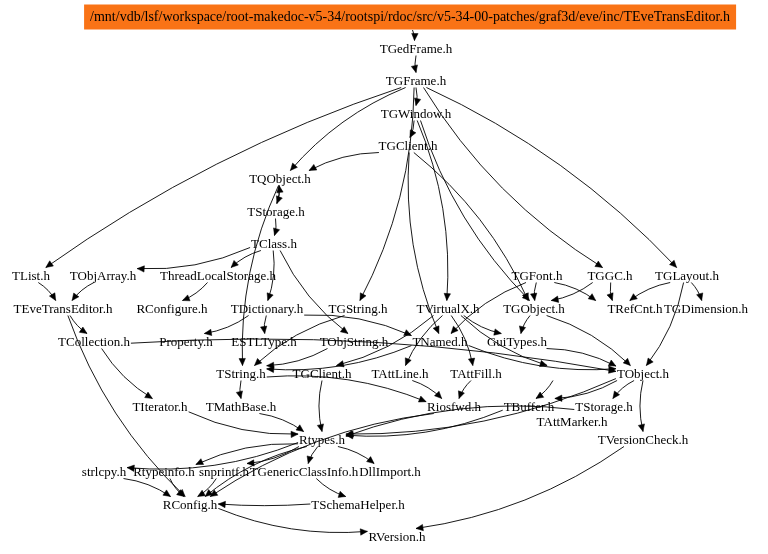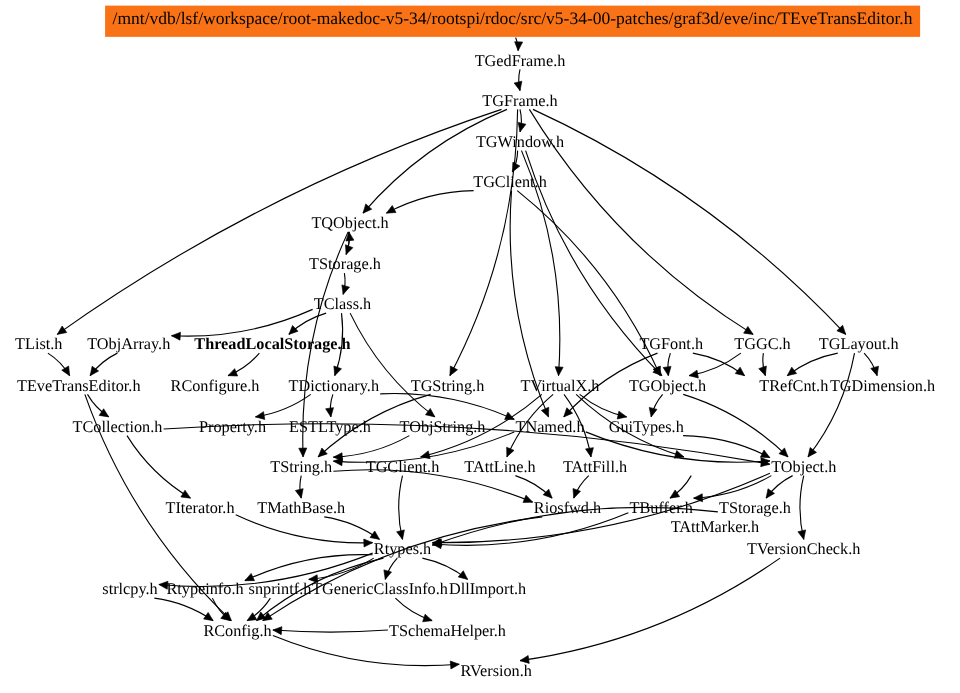--- a/index.html
+++ b/index.html
@@ -187,21 +187,21 @@
   <div class="node root" style="left:410px; top:17px;">/mnt/vdb/lsf/workspace/root-makedoc-v5-34/rootspi/rdoc/src/v5-34-00-patches/graf3d/eve/inc/TEveTransEditor.h</div>
   <div class="node" style="left:416px; top:48px;">TGedFrame.h</div>
   <div class="node" style="left:416px; top:80px;">TGFrame.h</div>
   <div class="node" style="left:416px; top:113px;">TGWindow.h</div>
   <div class="node" style="left:408px; top:145px;">TGClient.h</div>
   <div class="node" style="left:280px; top:178px;">TQObject.h</div>
   <div class="node" style="left:276px; top:211px;">TStorage.h</div>
   <div class="node" style="left:274px; top:243px;">TClass.h</div>
   <div class="node" style="left:31px; top:275px;">TList.h</div>
   <div class="node" style="left:103px; top:275px;">TObjArray.h</div>
-  <div class="node" style="left:218px; top:275px;font-weight:bold;">ThreadLocalStorage.h</div>
+  <div class="node" style="left:218px; top:275px;">ThreadLocalStorage.h</div>
   <div class="node" style="left:63px; top:308px;">TEveTransEditor.h</div>
   <div class="node" style="left:172px; top:308px;">RConfigure.h</div>
   <div class="node" style="left:267px; top:308px;">TDictionary.h</div>
   <div class="node" style="left:358px; top:308px;">TGString.h</div>
   <div class="node" style="left:94px; top:341px;">TCollection.h</div>
   <div class="node" style="left:186px; top:341px;">Property.h</div>
   <div class="node" style="left:264px; top:341px;">ESTLType.h</div>
   <div class="node" style="left:354px; top:341px;">TObjString.h</div>
   <div class="node" style="left:537px; top:275px;">TGFont.h</div>
   <div class="node" style="left:610px; top:275px;">TGGC.h</div>

